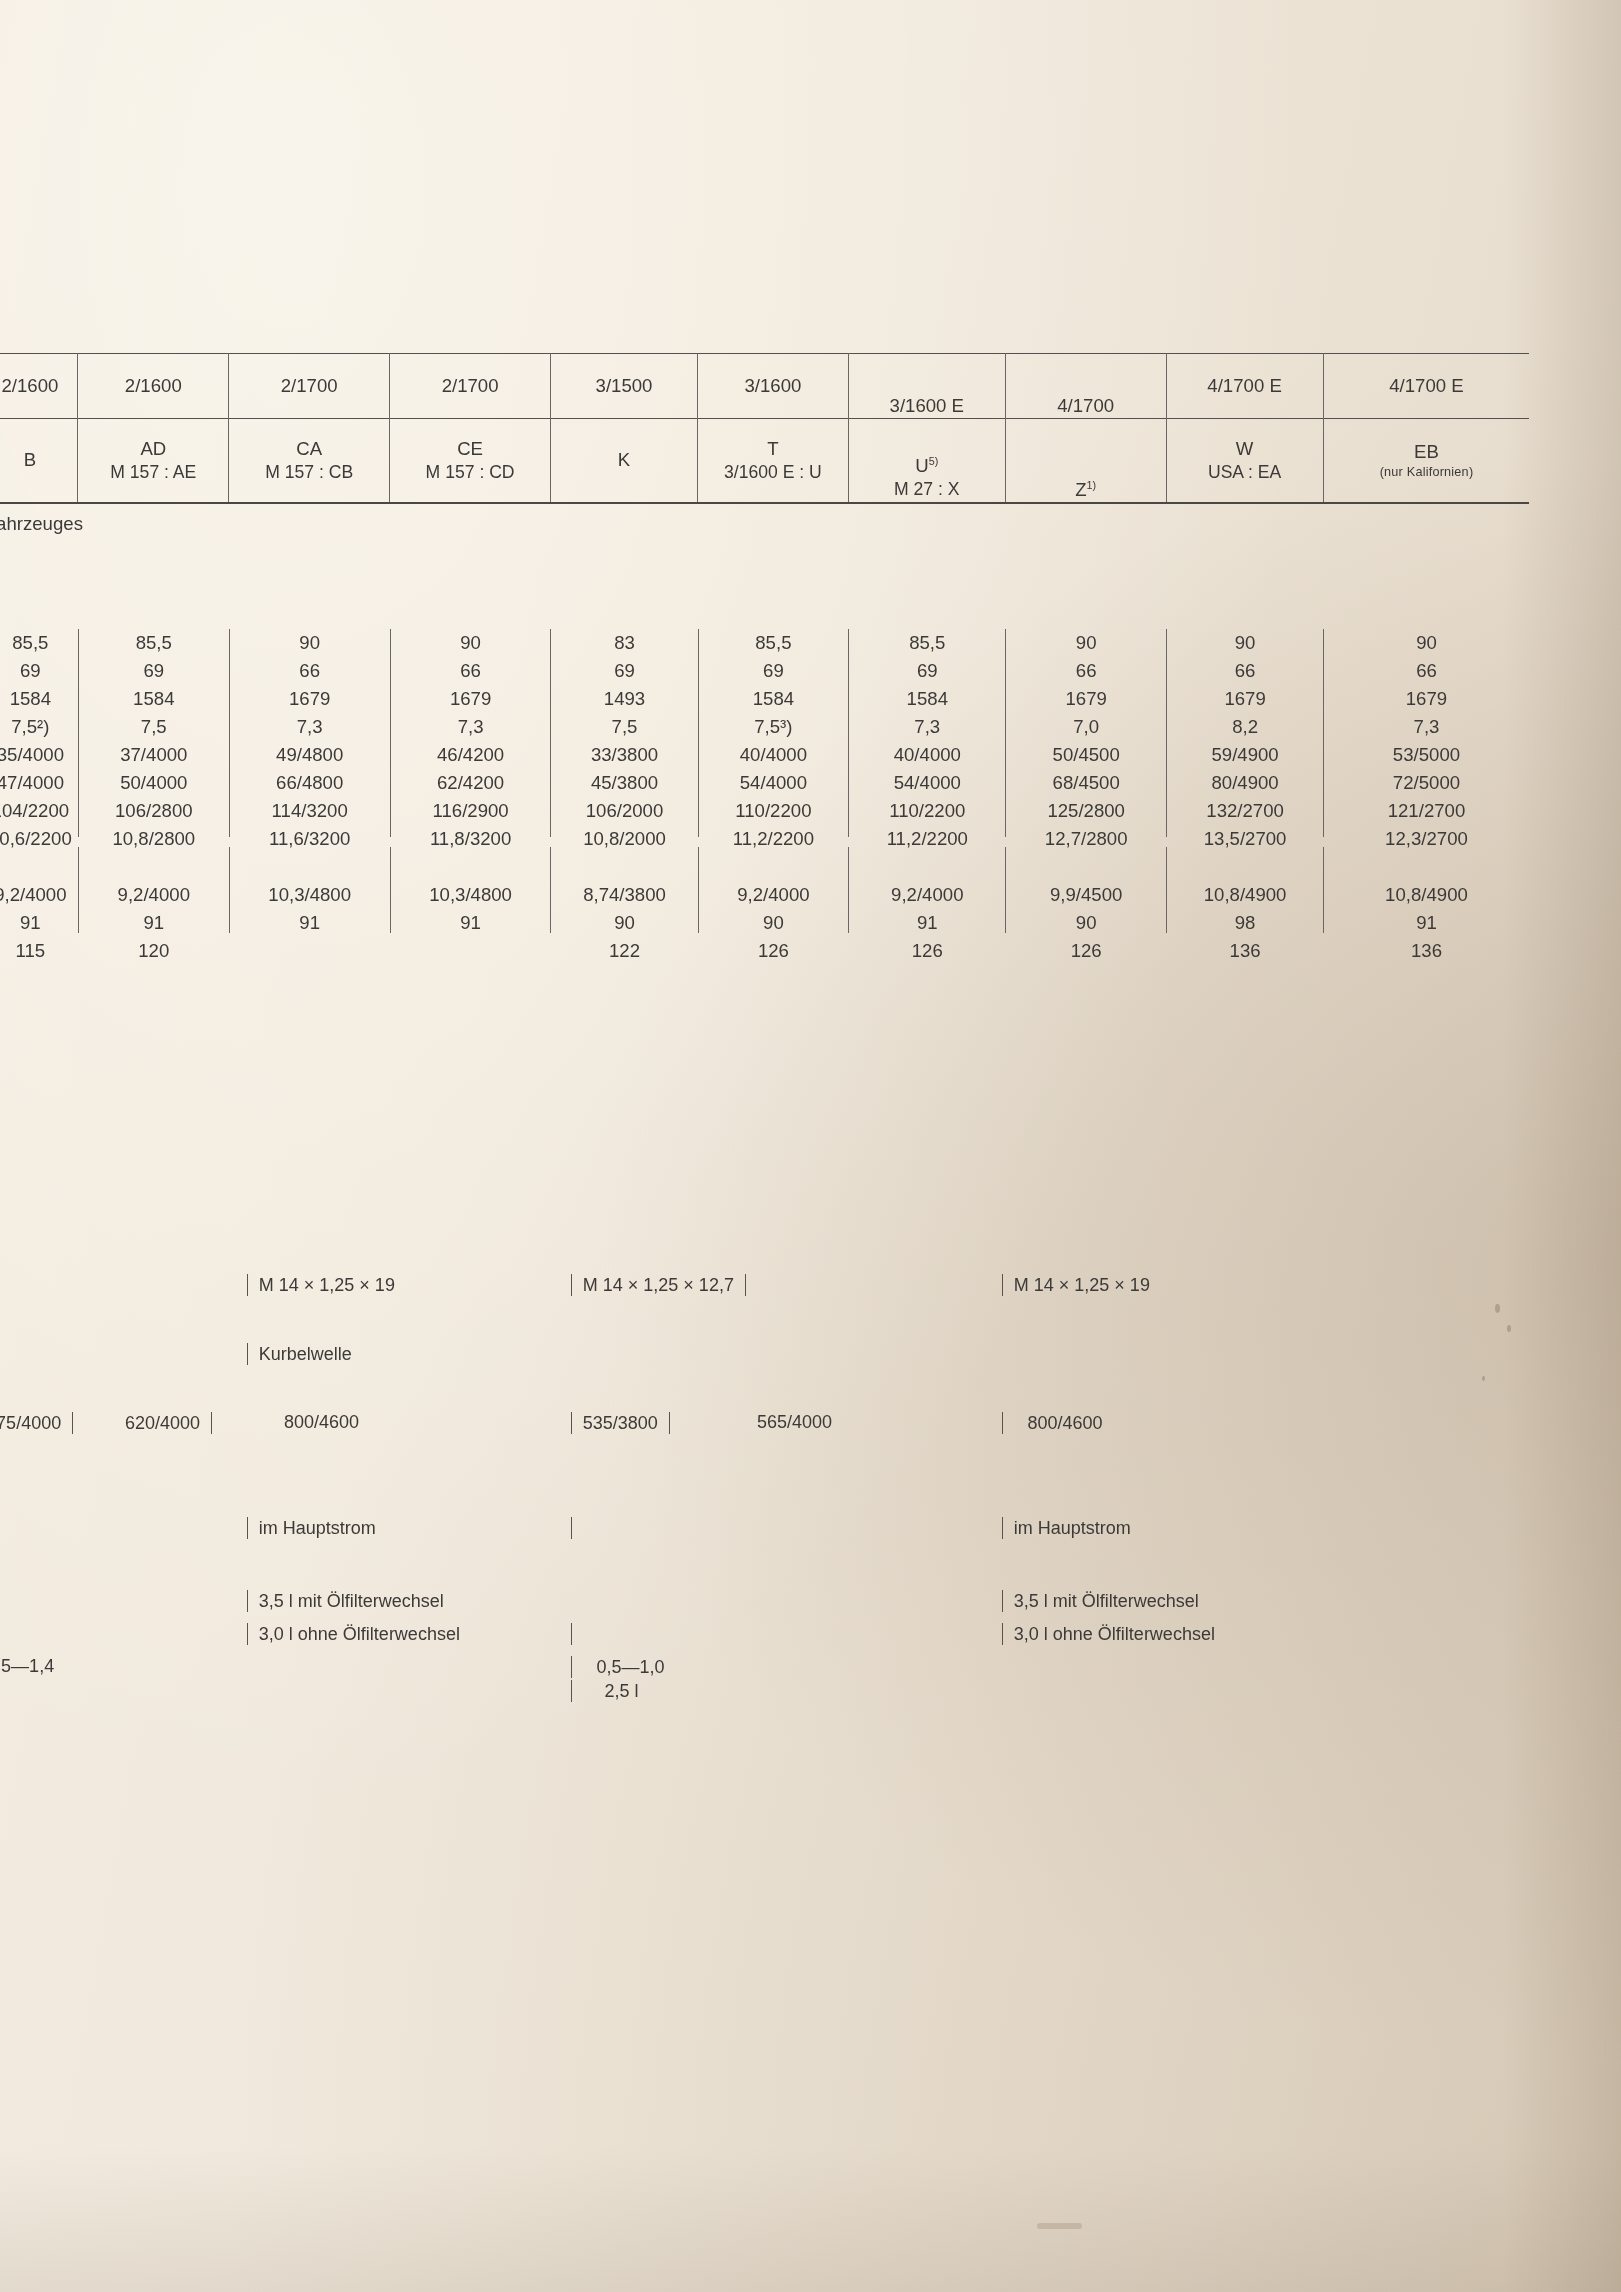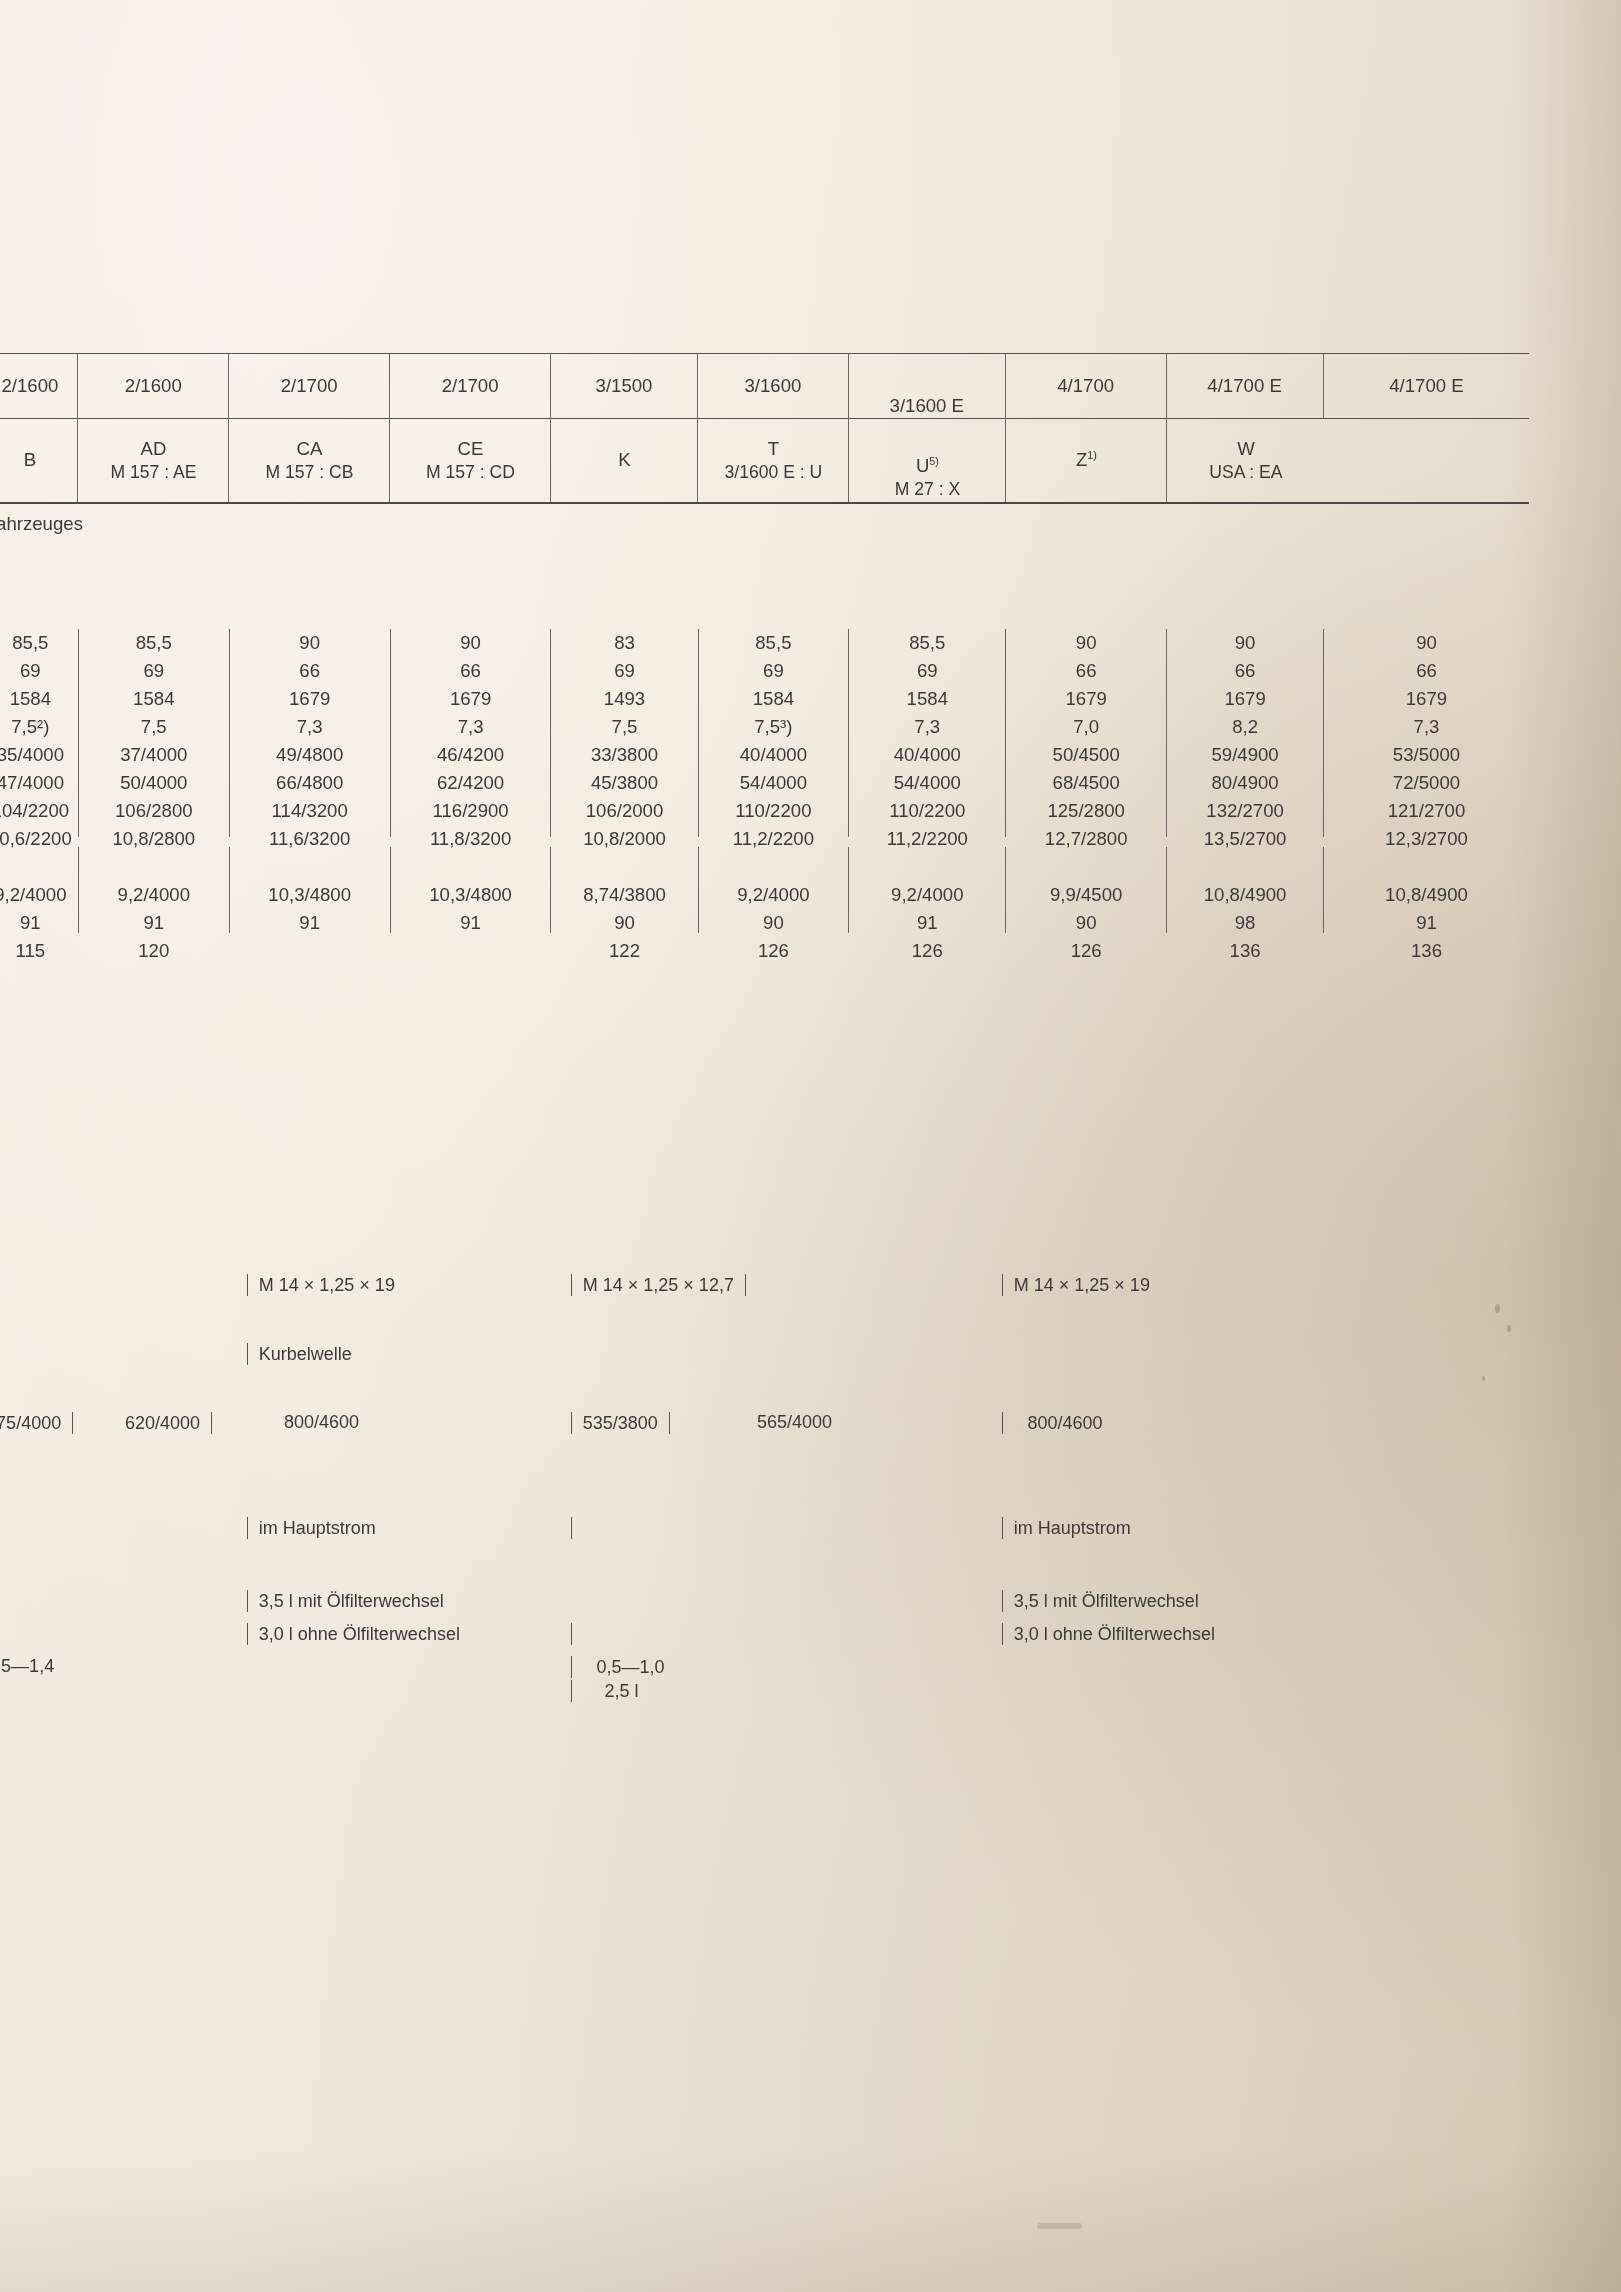--- a/index.html
+++ b/index.html
@@ -94,21 +94,21 @@
   sup { font-size: 10.8px; }
 
   
   .c0  { width: 96px; }
   .c1  { width: 151px; }
   .c2  { width: 161px; }
   .c3  { width: 161px; }
   .c4  { width: 147px; }
   .c5  { width: 151px; }
   .c6  { width: 157px; justify-content: flex-end; }
-  .c7  { width: 161px; }
+  .c7  { width: 161px; justify-content: flex-end; }
   .c8  { width: 157px; }
   .c9  { width: 206px; }
 
   
   .fahrzeug-label {
     position: absolute;
     left: -3.9px;
     top: 513px;
     font-size: 18.6px;
   }
@@ -232,20 +232,24 @@
         <span><span>U</span><sup>5)</sup></span>
         <span class="sub">M 27 : X</span>
       </div>
       <div class="cell c7">
         <span><span>Z</span><sup>1)</sup></span>
         <span class="sub"></span>
       </div>
       <div class="cell c8">
         <span>W</span>
         <span class="sub">USA : EA</span>
+      </div>
+      <div class="cell c9">
+        <span>EB</span>
+        <span class="tiny">(nur Kalifornien)</span>
       </div>
     </div>
   </div>
 
   <div class="fahrzeug-label">ahrzeuges</div>
 
   <div class="data-block">
 
     <div class="vline" style="left:96px;top:45px;height:208px;"></div>
     <div class="vline" style="left:247px;top:45px;height:208px;"></div>

